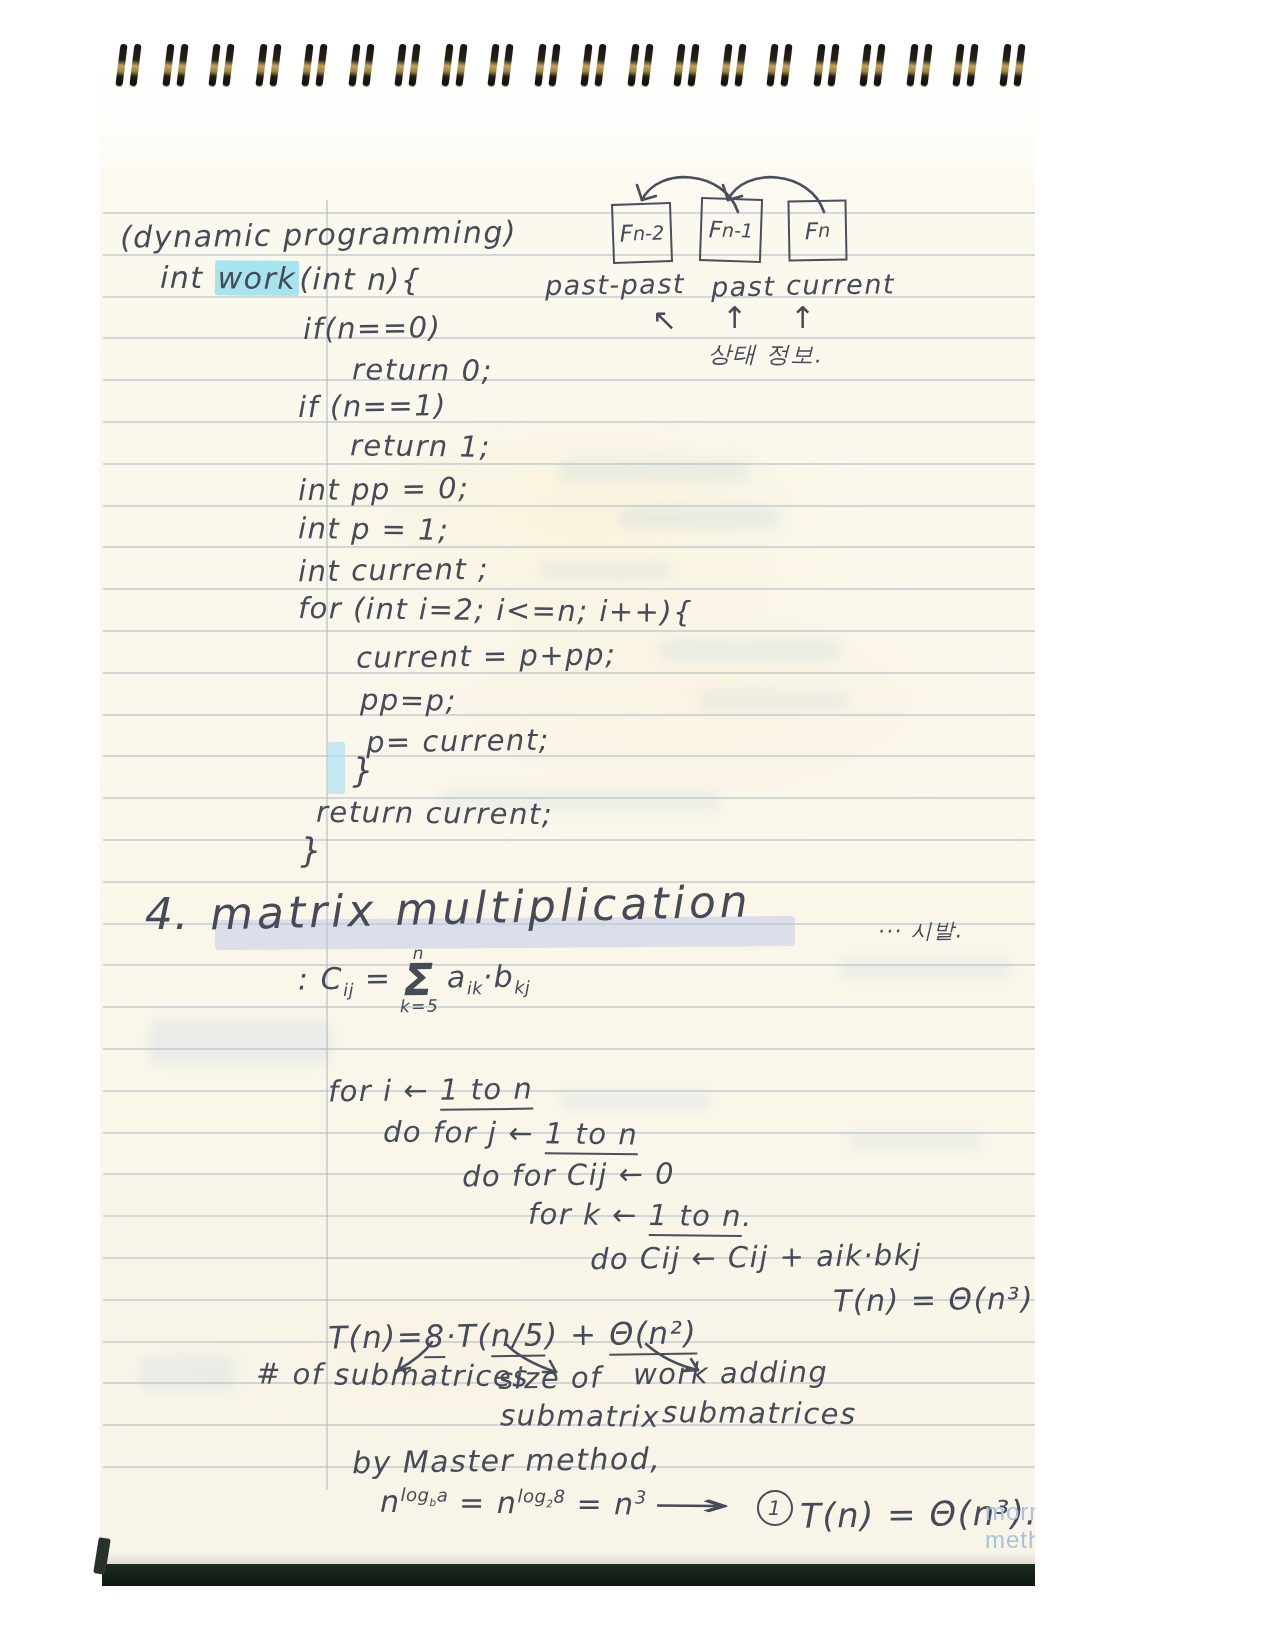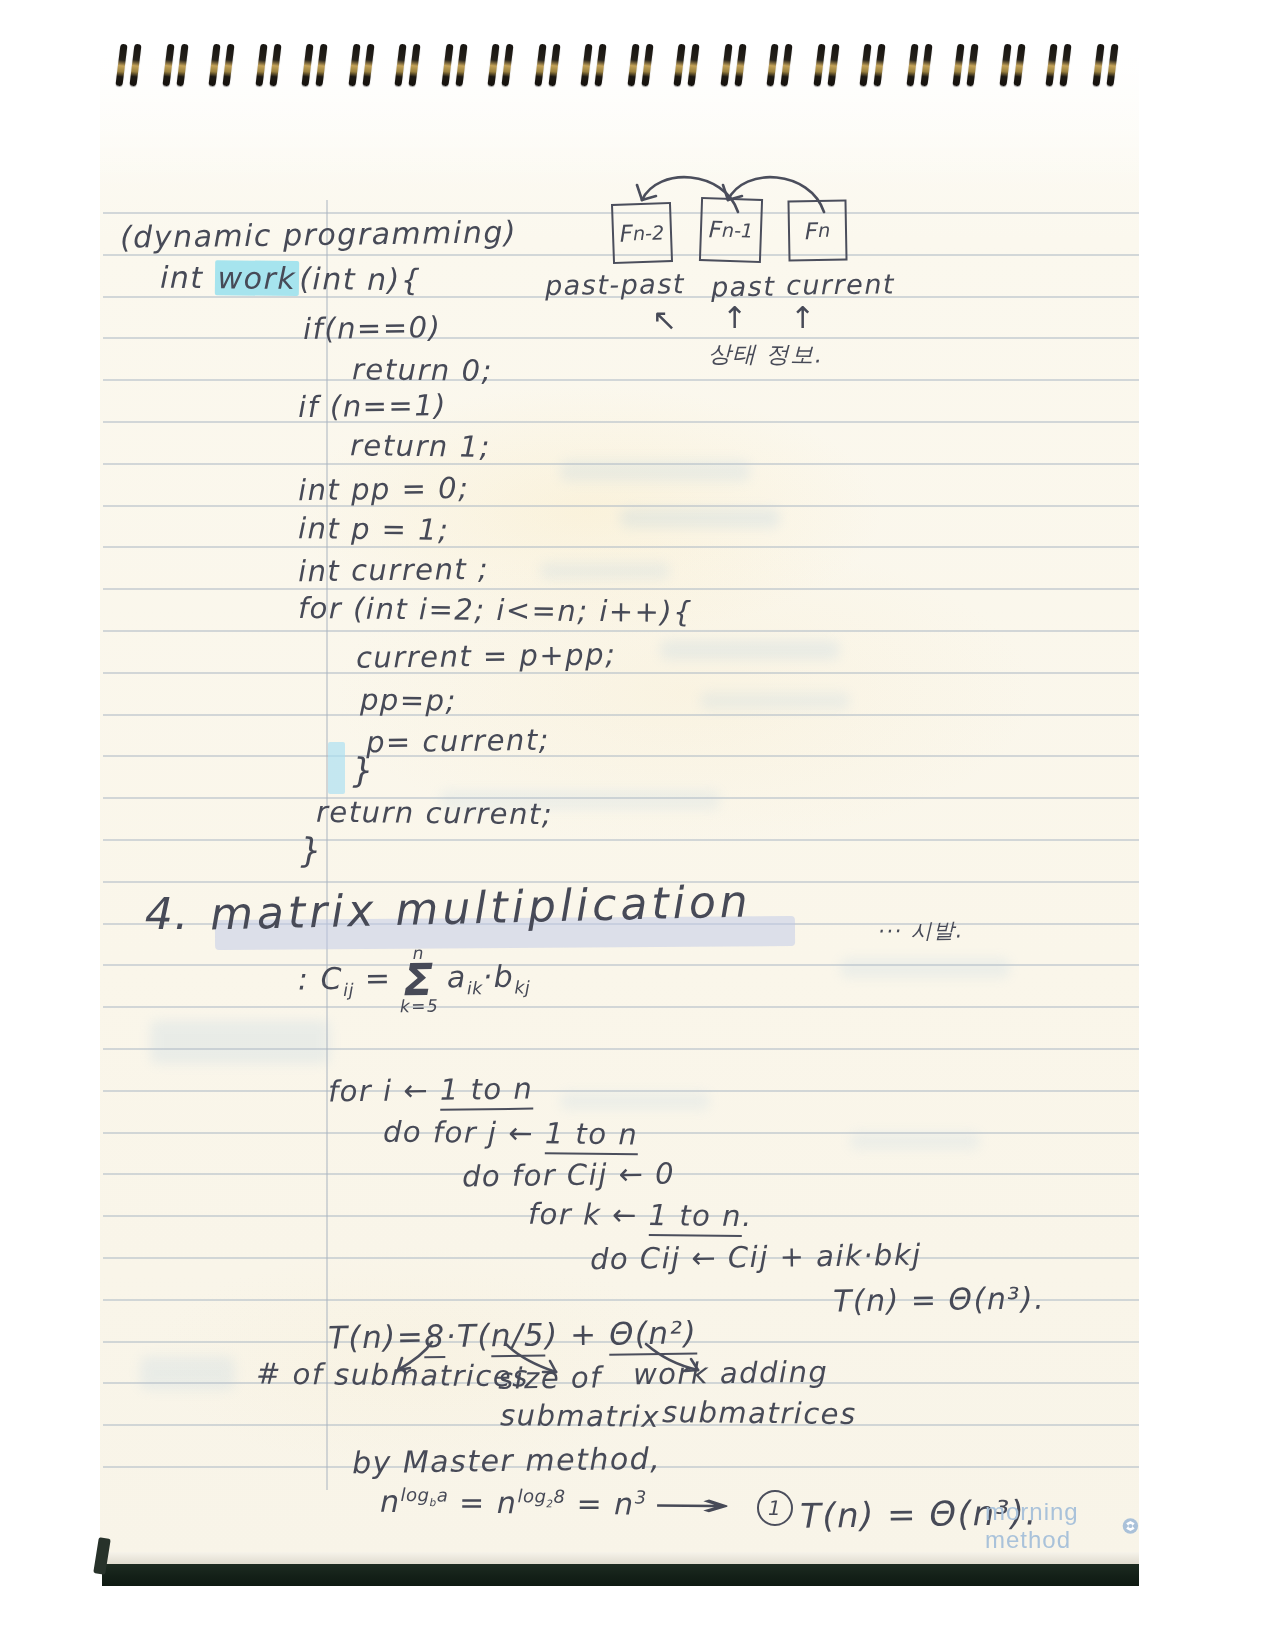--- a/index.html
+++ b/index.html
@@ -1,16 +1,16 @@
 <!DOCTYPE html>
 <html><head>
 <meta charset="utf-8">
 <style>
   html,body{margin:0;padding:0;background:#ffffff;}
-  .photo{position:relative;width:1139px;height:1650px;background:#ffffff;overflow:hidden;
+  .photo{position:relative;width:1035px;height:1650px;background:#ffffff;overflow:hidden;
          font-family:"DejaVu Sans",sans-serif;}
   
   .paper{position:absolute;left:100px;top:58px;width:1062px;height:1512px;z-index:0;
          background:
            radial-gradient(420px 180px at 46% 30%, rgba(248,228,176,.28), rgba(248,228,176,0) 70%),
            radial-gradient(500px 220px at 55% 42%, rgba(246,230,190,.22), rgba(246,230,190,0) 70%),
            radial-gradient(380px 160px at 30% 86%, rgba(245,232,200,.18), rgba(245,232,200,0) 70%),
            linear-gradient(180deg,#fdfcf7 0%,#fbf8ee 12%,#faf6ea 60%,#f8f4e8 100%);}
   .paper-top-glow{position:absolute;left:100px;top:58px;width:1062px;height:130px;z-index:1;
          background:linear-gradient(180deg,rgba(255,255,255,.95),rgba(255,255,255,0));}

